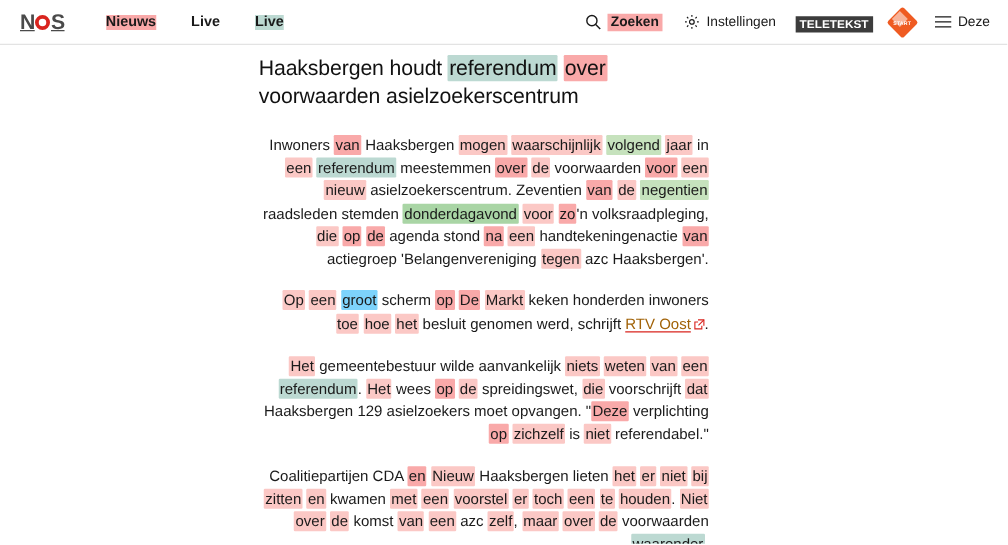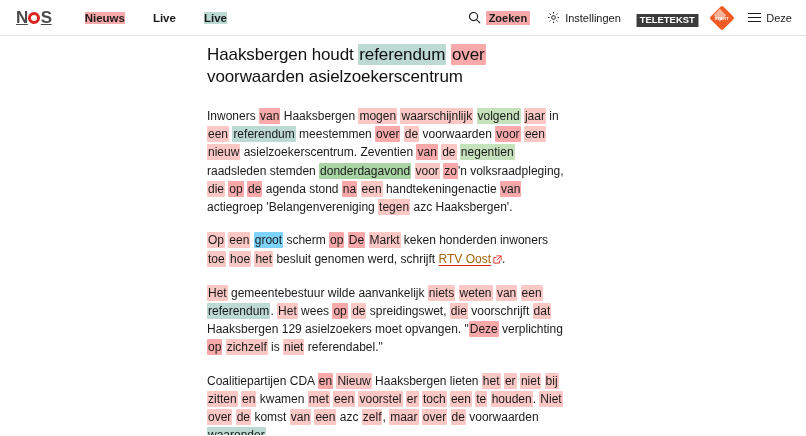--- a/index.html
+++ b/index.html
@@ -129,20 +129,21 @@
     font-weight: 400;
     color: #111111;
     margin: 0 0 18px 0;
     letter-spacing: -0.1px;
   }
   .article p {
     font-size: 12px;
     line-height: 1.52;
     color: #1a1a1a;
     margin: 0 0 15px 0;
+    text-align: right;
   }
   mark { background: transparent; color: inherit; padding: 1px 1px; border-radius: 1px; }
   .m-pink   { background: #f9a9a9; }
   .m-pink-l { background: #fbc8c5; }
   .m-green  { background: #a9d5a5; }
   .m-green-l{ background: #c6e2bd; }
   .m-teal   { background: #bcd9d2; }
   .m-mix    { background: #7dd3fc; }
 
   .ext-link {

